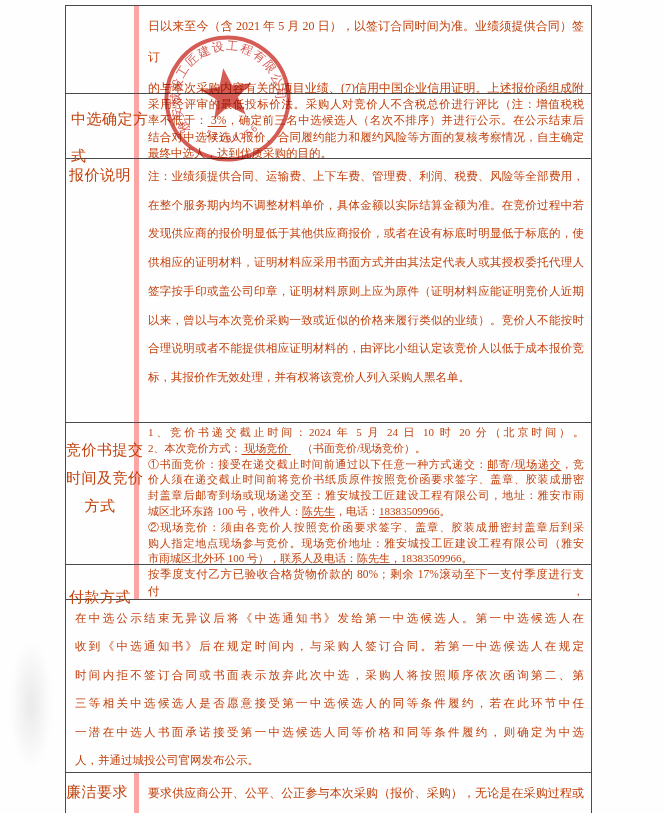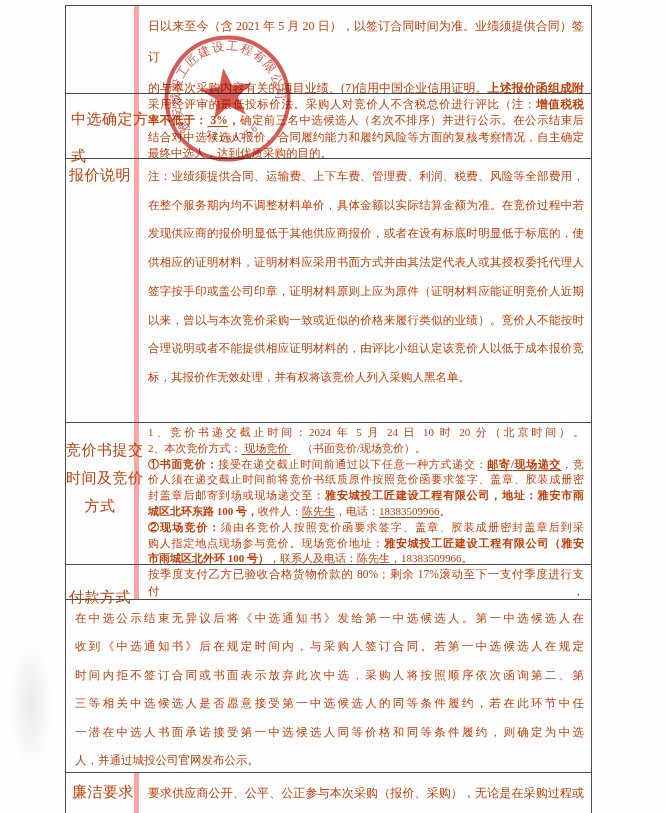--- a/index.html
+++ b/index.html
@@ -18,21 +18,21 @@
   .row{display:flex; border-top:1px solid #4a4a4a; box-sizing:border-box;}
   .label-cell{
     width:73px; flex:none; border-right:5px solid #fca5a5;
     box-sizing:border-box; font-size:15px; letter-spacing:.5px;
   }
   .label-block{width:100%;}
   .label-line{white-space:nowrap;}
   .content-cell{flex:1; padding:0 7px 0 9px; overflow:hidden;}
   .line{text-align:justify; text-align-last:justify; white-space:normal;}
   .line.last{text-align-last:left;}
-  .b{font-weight:700;margin-top:32px;}
+  .b{font-weight:400;margin-top:32px;}
   .u{text-decoration:underline; text-underline-offset:2px;}
 
   
   .r-cont{height:88px;}
   .r-cont .content-cell{font-size:12px; line-height:31px; padding-top:5px;}
 
   .r-method{height:65px;}
   .r-method .content-cell{font-size:11.5px; line-height:16.4px; padding-top:2px;}
   .r-method .label-block{padding:7px 0 0 5px; line-height:37px; text-align:left;}
 
@@ -47,21 +47,21 @@
   .r-payment{height:35px;}
   .r-payment .content-cell{font-size:11.5px; line-height:16.5px; padding-top:1px;}
   .r-payment .label-block{padding-top:7px; text-align:center;margin-top:16px;}
 
   .r-award{height:173px;}
   .r-award .content-cell{font-size:11.5px; line-height:28.4px; padding-top:4px;}
   .r-award .label-block{padding-top:9px; text-align:center;}
 
   .r-integrity{height:46px;}
   .r-integrity .content-cell{font-size:12px; line-height:28px; padding-top:6px;}
-  .r-integrity .label-block{padding-top:10px; text-align:right;}
+  .r-integrity .label-block{padding-top:10px; text-align:left;}
 
   
   .seal{
     position:absolute; left:162px; top:33px; width:131px; height:131px;
     mix-blend-mode:multiply; opacity:.85; filter:blur(.3px);
     pointer-events:none;
   }
   
   .smudge{
     position:absolute; left:10px; top:640px; width:42px; height:130px;

